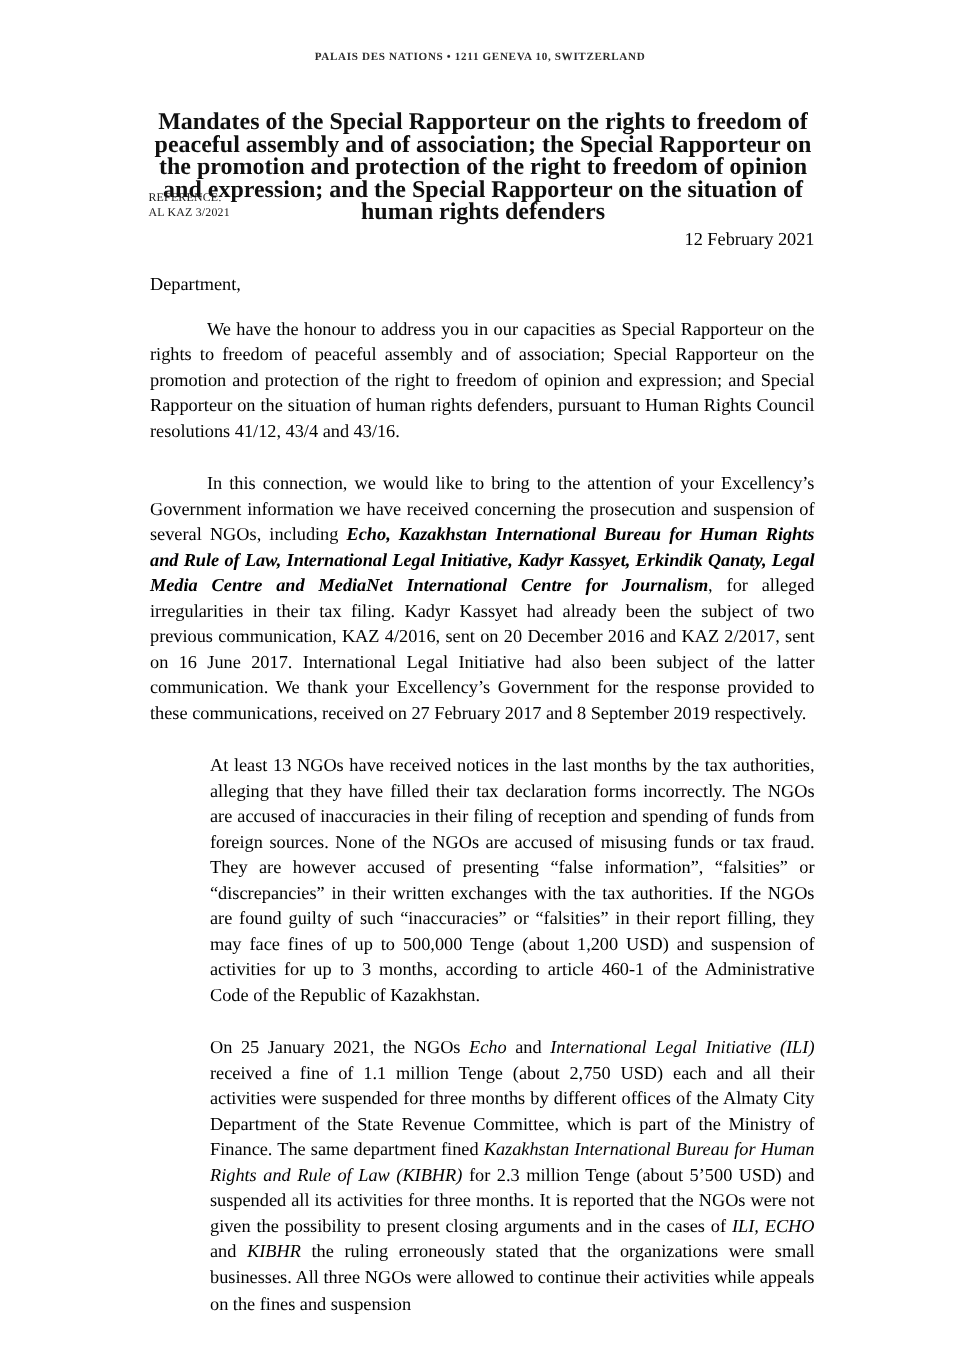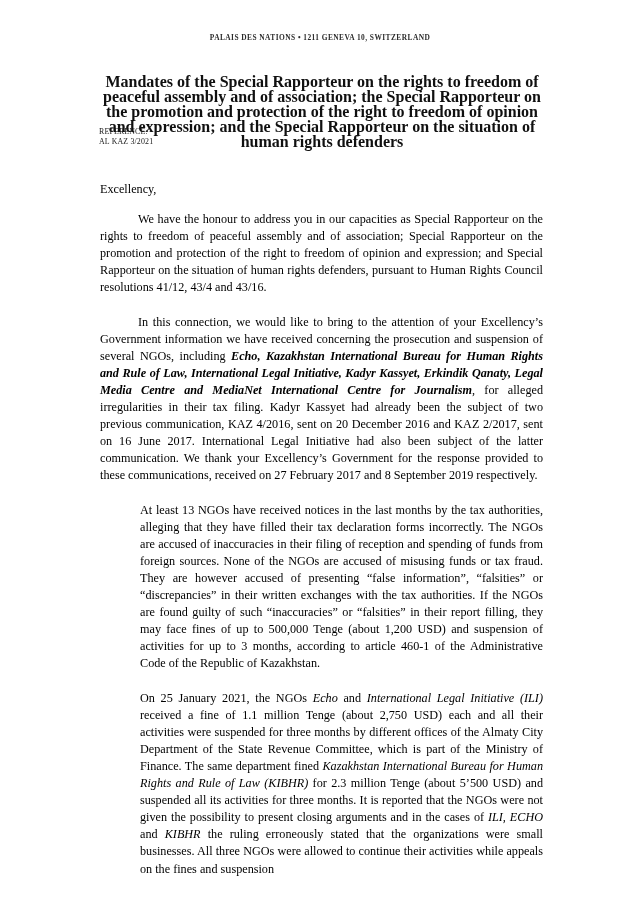--- a/index.html
+++ b/index.html
@@ -114,22 +114,23 @@
 
   <div class="letterhead">PALAIS DES NATIONS • 1211 GENEVA 10, SWITZERLAND</div>
 
   <div class="mandate-title">Mandates of the Special Rapporteur on the rights to freedom of peaceful assembly and of association; the Special Rapporteur on the promotion and protection of the right to freedom of opinion and expression; and the Special Rapporteur on the situation of human rights defenders</div>
 
   <div class="reference">
     <div>REFERENCE:</div>
     <div>AL KAZ 3/2021</div>
   </div>
 
+  <div class="date-line">12 February 2021</div>
 
-  <div class="salutation">Excellency,</div>
+  <div class="salutation">Department,</div>
 
   <div class="body-text">
 
     <p class="indent-first">We have the honour to address you in our capacities as Special Rapporteur on the rights to freedom of peaceful assembly and of association; Special Rapporteur on the promotion and protection of the right to freedom of opinion and expression; and Special Rapporteur on the situation of human rights defenders, pursuant to Human Rights Council resolutions 41/12, 43/4 and 43/16.</p>
 
     <p class="indent-first">
       <span>In this connection, we would like to bring to the attention of your Excellency’s Government information we have received concerning the prosecution and suspension of several NGOs, including </span><span class="bi">Echo, Kazakhstan International Bureau for Human Rights and Rule of Law, International Legal Initiative, Kadyr Kassyet, Erkindik Qanaty, Legal Media Centre and MediaNet International Centre for Journalism</span><span>, for alleged irregularities in their tax filing. Kadyr Kassyet had already been the subject of two previous communication, KAZ 4/2016, sent on 20 December 2016 and KAZ 2/2017, sent on 16 June 2017. International Legal Initiative had also been subject of the latter communication. We thank your Excellency’s Government for the response provided to these communications, received on 27 February 2017 and 8 September 2019 respectively.</span>
     </p>
 
 

